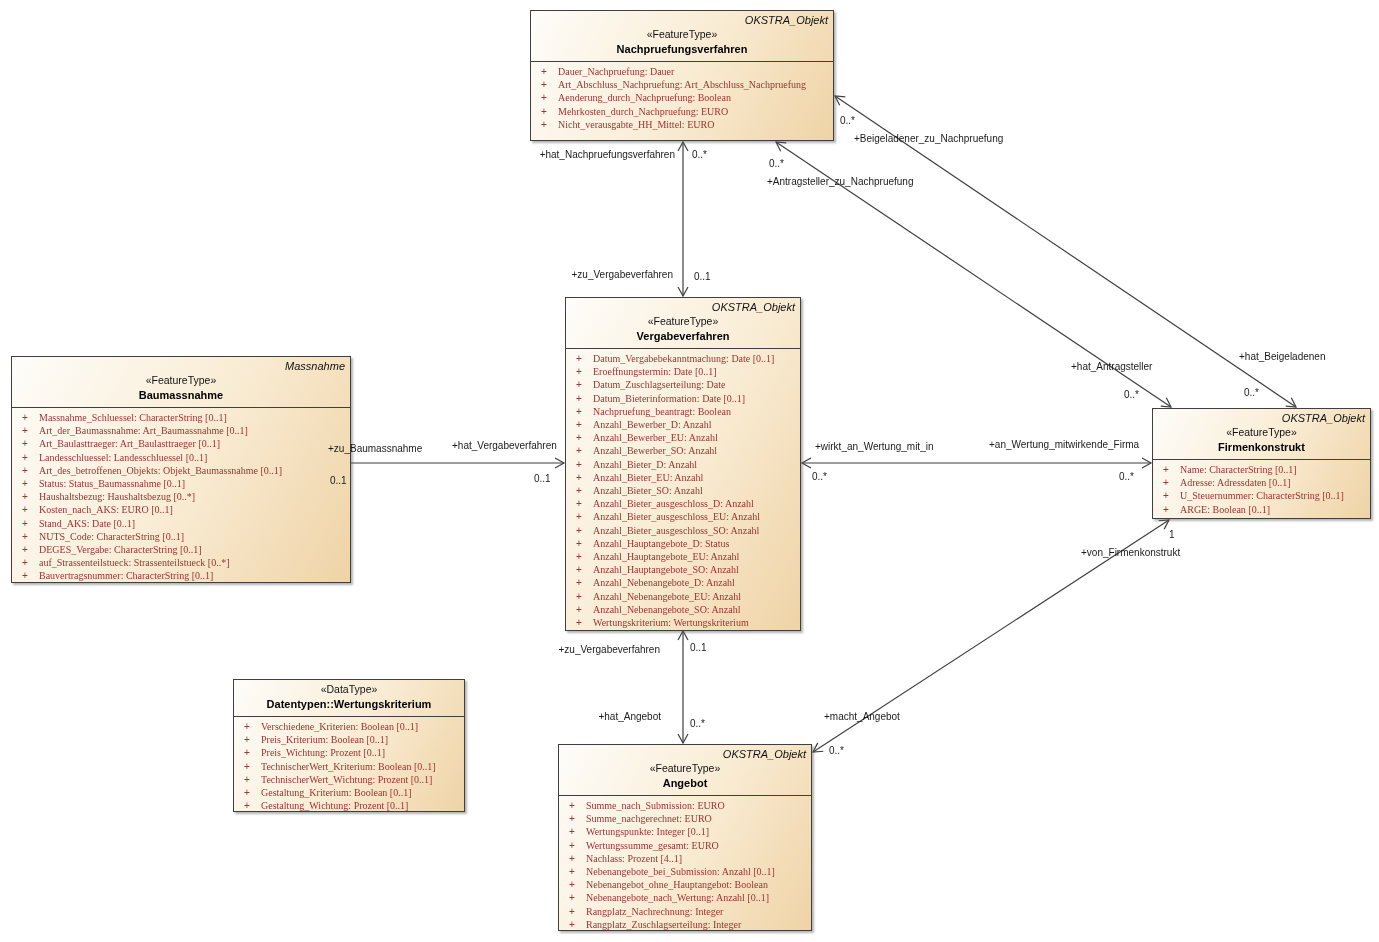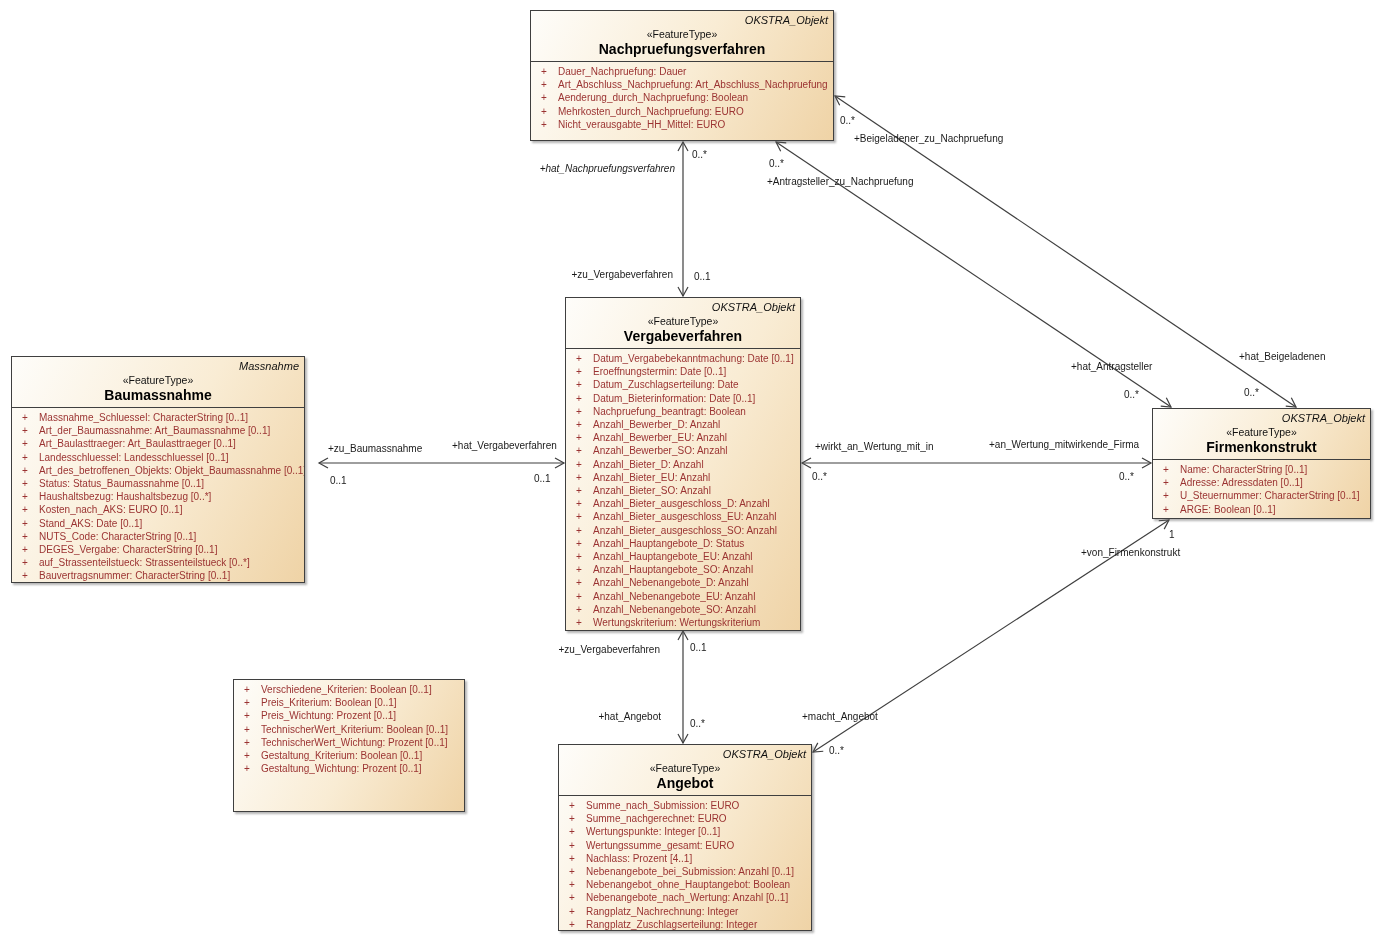--- a/index.html
+++ b/index.html
@@ -33,32 +33,32 @@
   .cls-meta {
     text-align: right;
     font-style: italic;
     font-size: 11px;
     line-height: 14px;
     color: #111111;
     min-height: 0;
   }
   .cls-meta:empty { display: none; }
   .cls-stereo { font-size: 10.5px; line-height: 15px; color: #111111; }
-  .cls-name  { font-size: 14px; font-weight: bold; line-height: 15px; color: #000000; }
+  .cls-name  { font-size: 11px; font-weight: bold; line-height: 15px; color: #000000; }
   .cls-attrs { flex: 1; padding: 3px 2px; overflow: hidden; }
   .attr-row {
     display: flex;
     align-items: baseline;
     font-size: 10px;
     line-height: 13.2px;
     color: var(--c-attr, #9b3332);
     white-space: nowrap;
   }
   .plus { flex: none; width: 8px; margin: 0 10px 0 7px; text-align: center; }
-  .attr-text { flex: none; }
+  .attr-text { flex: none; font-family: Liberation Serif, serif; }
 
   .edge-label {
     position: absolute;
     z-index: 3;
     font-size: 10px;
     line-height: 12px;
     color: #1a1a1a;
     white-space: nowrap;
   }
 </style>
@@ -230,21 +230,21 @@
           <span class="attr-text">Anzahl_Nebenangebote_SO: Anzahl</span>
         </div>
 
         <div class="attr-row">
           <span class="plus">+</span>
           <span class="attr-text">Wertungskriterium: Wertungskriterium</span>
         </div>
       </div>
   </div>
 
-  <div class="uml-class" style="left:11px;top:356px;width:294px;height:227px;">
+  <div class="uml-class" style="left:11px;top:356px;width:340px;height:227px;">
     <div class="cls-head">
       <div class="cls-meta">Massnahme</div>
       <div class="cls-stereo">«FeatureType»</div>
       <div class="cls-name">Baumassnahme</div>
     </div>
     <div class="cls-attrs">
 
         <div class="attr-row">
           <span class="plus">+</span>
           <span class="attr-text">Massnahme_Schluessel: CharacterString [0..1]</span>
@@ -306,20 +306,25 @@
         </div>
 
         <div class="attr-row">
           <span class="plus">+</span>
           <span class="attr-text">Bauvertragsnummer: CharacterString [0..1]</span>
         </div>
       </div>
   </div>
 
   <div class="uml-class" style="left:233px;top:679px;width:232px;height:133px;">
+    <div class="cls-head">
+
+      <div class="cls-stereo">«DataType»</div>
+      <div class="cls-name">Datentypen::Wertungskriterium</div>
+    </div>
     <div class="cls-attrs">
 
         <div class="attr-row">
           <span class="plus">+</span>
           <span class="attr-text">Verschiedene_Kriterien: Boolean [0..1]</span>
         </div>
 
         <div class="attr-row">
           <span class="plus">+</span>
           <span class="attr-text">Preis_Kriterium: Boolean [0..1]</span>
@@ -435,21 +440,21 @@
           <span class="attr-text">Rangplatz_Nachrechnung: Integer</span>
         </div>
 
         <div class="attr-row">
           <span class="plus">+</span>
           <span class="attr-text">Rangplatz_Zuschlagserteilung: Integer</span>
         </div>
       </div>
   </div>
 
-  <span class="edge-label" style="right:704px;top:163px;font-style:italic;">+hat_Nachpruefungsverfahren</span>
+  <span class="edge-label" style="right:704px;top:149px;">+hat_Nachpruefungsverfahren</span>
   <span class="edge-label" style="left:692px;top:149px;">0..*</span>
 
   <span class="edge-label" style="right:706px;top:269px;">+zu_Vergabeverfahren</span>
   <span class="edge-label" style="left:694px;top:271px;">0..1</span>
 
   <span class="edge-label" style="left:854px;top:133px;">+Beigeladener_zu_Nachpruefung</span>
   <span class="edge-label" style="left:840px;top:115px;">0..*</span>
 
   <span class="edge-label" style="left:767px;top:176px;">+Antragsteller_zu_Nachpruefung</span>
   <span class="edge-label" style="left:769px;top:158px;">0..*</span>
@@ -471,19 +476,19 @@
 
   <span class="edge-label" style="left:989px;top:439px;">+an_Wertung_mitwirkende_Firma</span>
   <span class="edge-label" style="left:1119px;top:471px;">0..*</span>
 
   <span class="edge-label" style="right:719px;top:644px;">+zu_Vergabeverfahren</span>
   <span class="edge-label" style="left:690px;top:642px;">0..1</span>
 
   <span class="edge-label" style="right:718px;top:711px;">+hat_Angebot</span>
   <span class="edge-label" style="left:690px;top:718px;">0..*</span>
 
-  <span class="edge-label" style="left:802px;top:711px;">+macht_Angebot</span>
+  <span class="edge-label" style="left:824px;top:711px;">+macht_Angebot</span>
   <span class="edge-label" style="left:829px;top:745px;">0..*</span>
 
   <span class="edge-label" style="left:1081px;top:547px;">+von_Firmenkonstrukt</span>
   <span class="edge-label" style="left:1169px;top:529px;">1</span>
 
 </div>
 
 </body></html>

